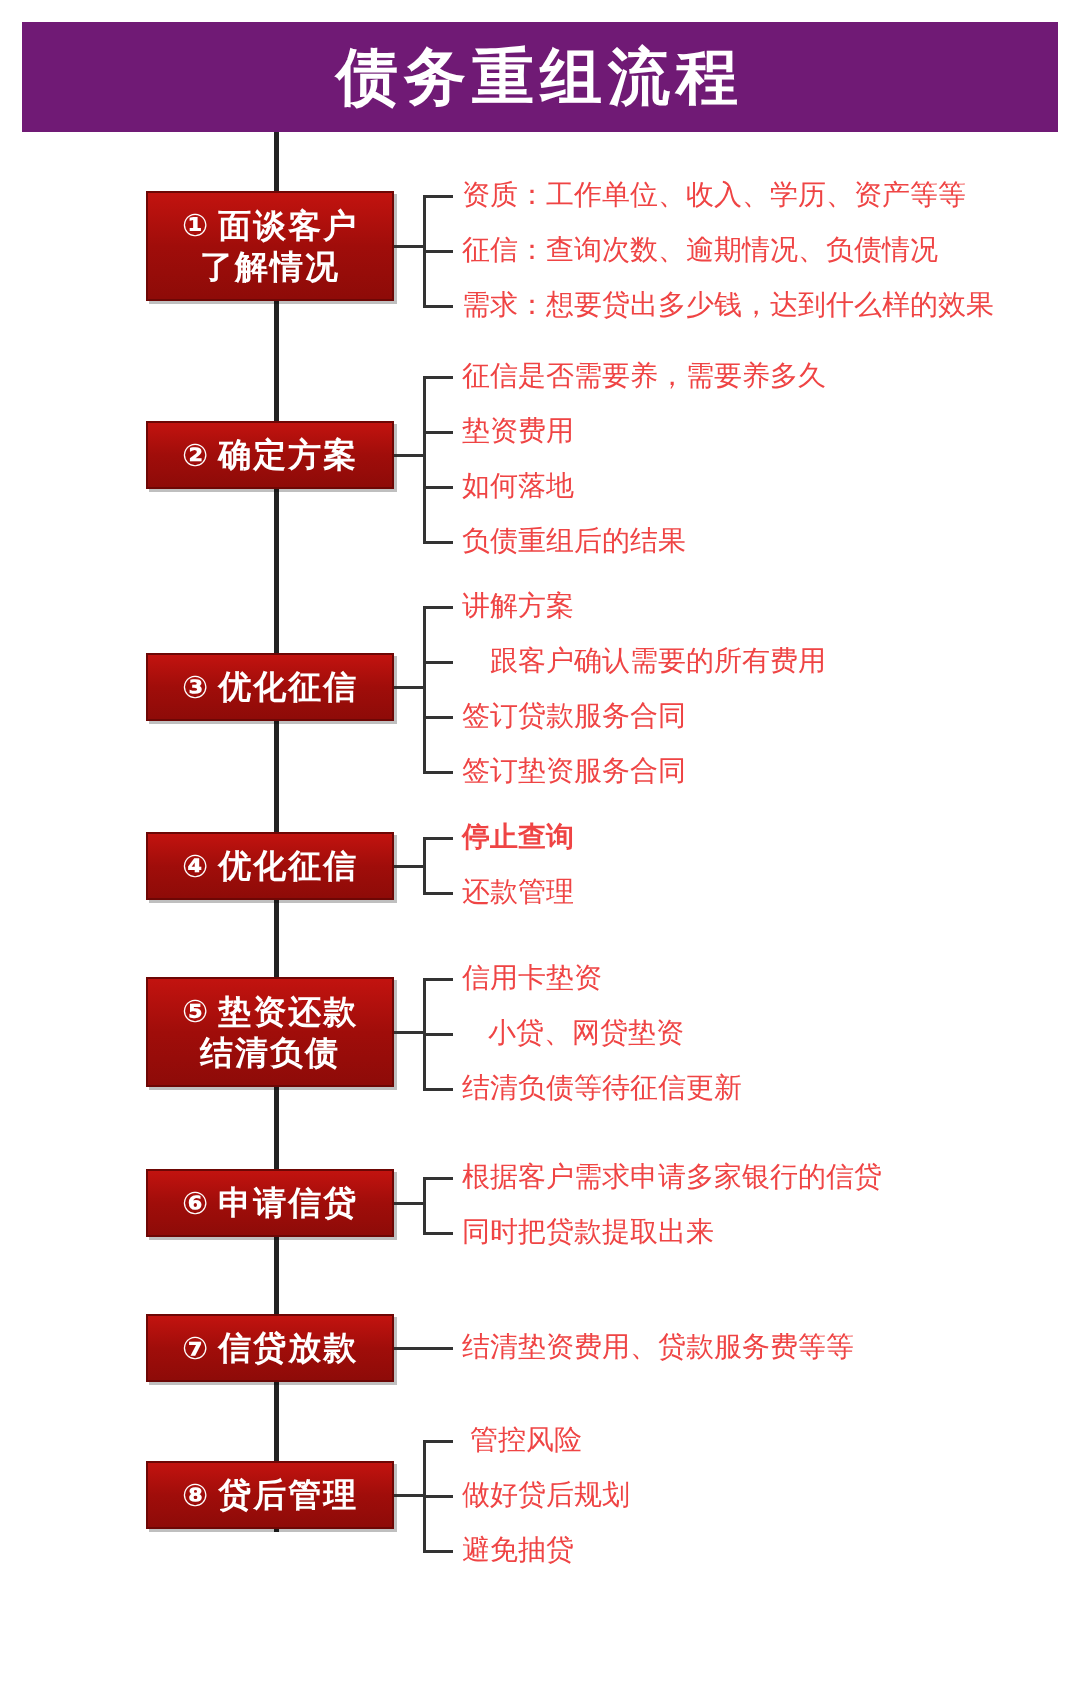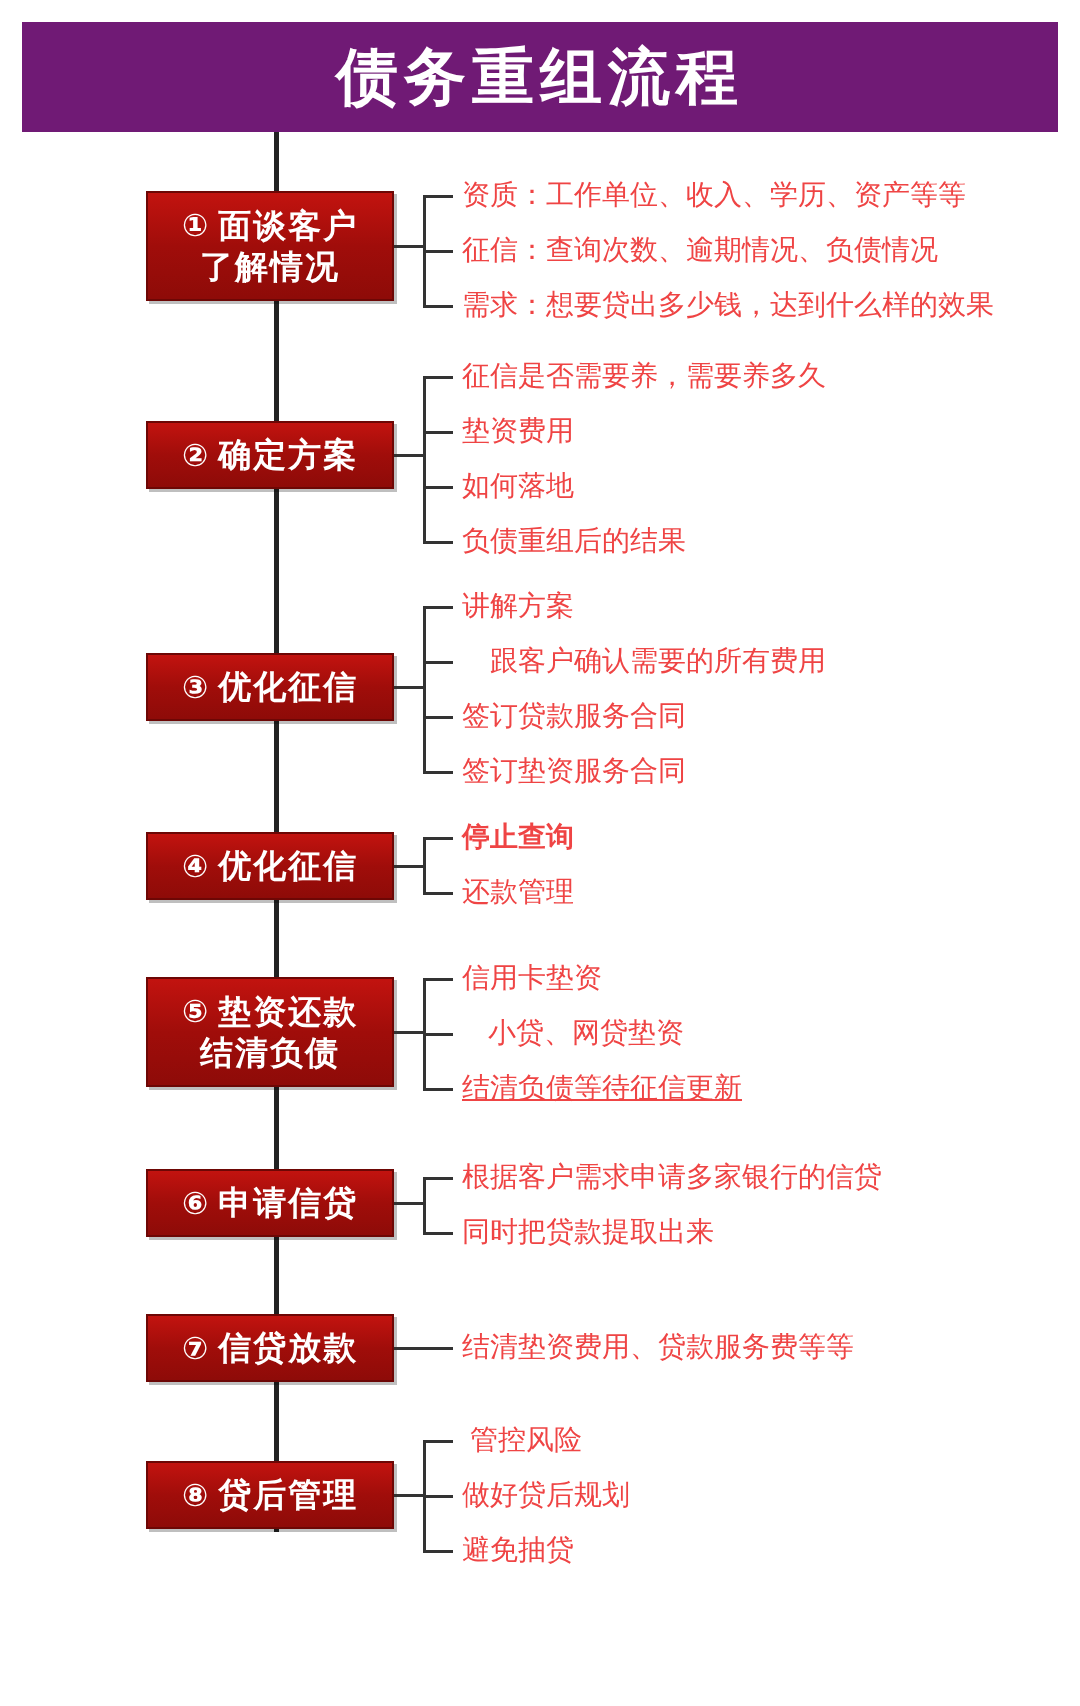--- a/index.html
+++ b/index.html
@@ -177,21 +177,21 @@
       </div>
       <div class="line">结清负债</div>
     </div>
     <div class="stub" style="left: 394px; top: 1031px; width: 29px;"></div>
     <div class="bracket" style="left: 423px; top: 979px; height: 110px;"></div>
     <div class="leaf-line" style="left: 423px; top: 978px;"></div>
     <div class="leaf-text" style="left: 462px; top: 964px;">信用卡垫资</div>
     <div class="leaf-line" style="left: 423px; top: 1033px;"></div>
     <div class="leaf-text" style="left: 488px; top: 1019px;">小贷、网贷垫资</div>
     <div class="leaf-line" style="left: 423px; top: 1088px;"></div>
-    <div class="leaf-text" style="left: 462px; top: 1074px; text-decoration: underline;">结清负债等待征信更新</div>
+    <div class="leaf-text" style="left: 462px; top: 1074px;">结清负债等待征信更新</div>
     <div class="step-box" style="top: 1169px; width: 248px; height: 68px;">
       <div class="line first">
         <span class="num">⑥</span>
         <span>申请信贷</span>
       </div>
     </div>
     <div class="stub" style="left: 394px; top: 1202px; width: 29px;"></div>
     <div class="bracket" style="left: 423px; top: 1178px; height: 55px;"></div>
     <div class="leaf-line" style="left: 423px; top: 1177px;"></div>
     <div class="leaf-text" style="left: 462px; top: 1163px;">根据客户需求申请多家银行的信贷</div>

